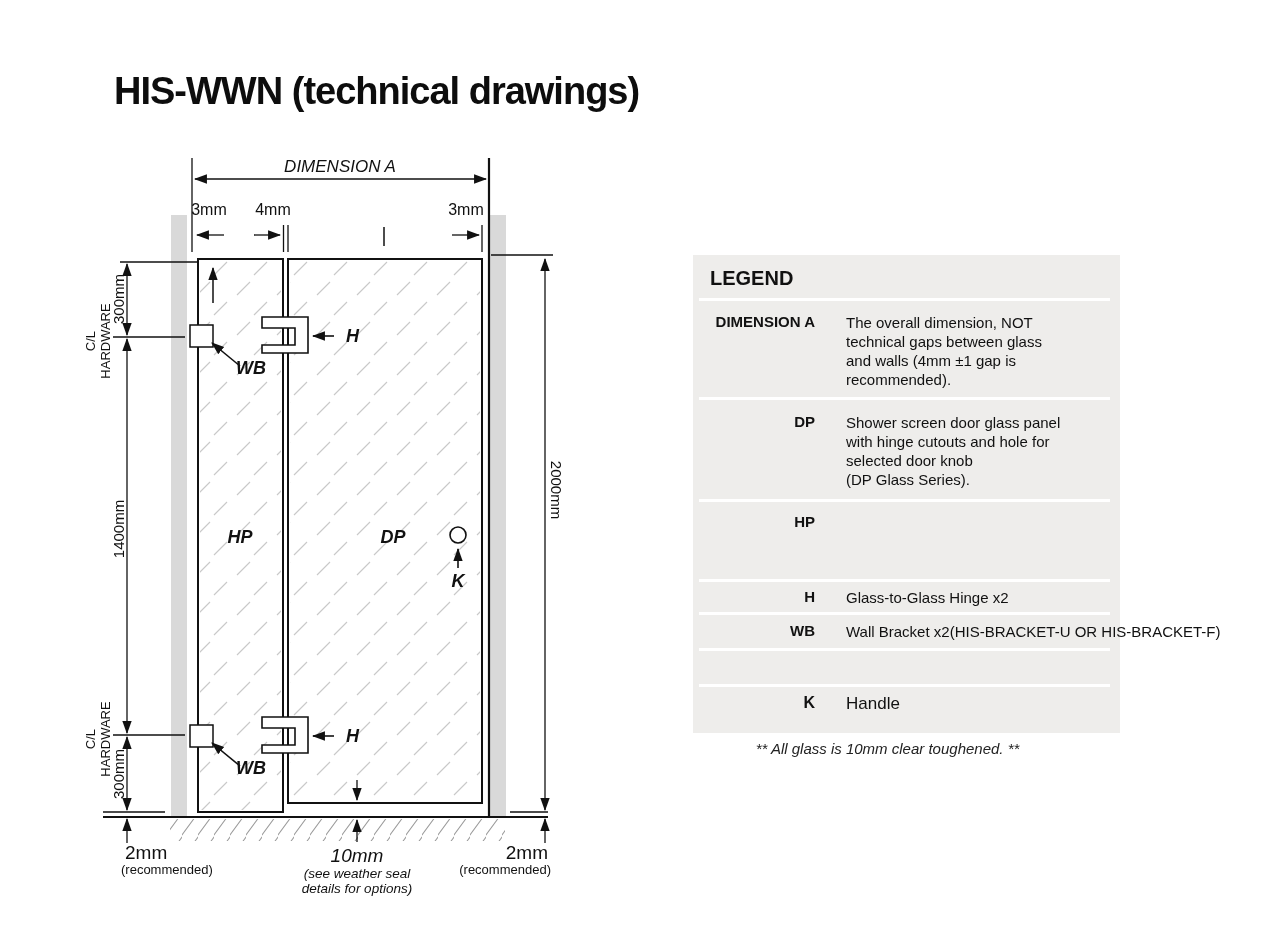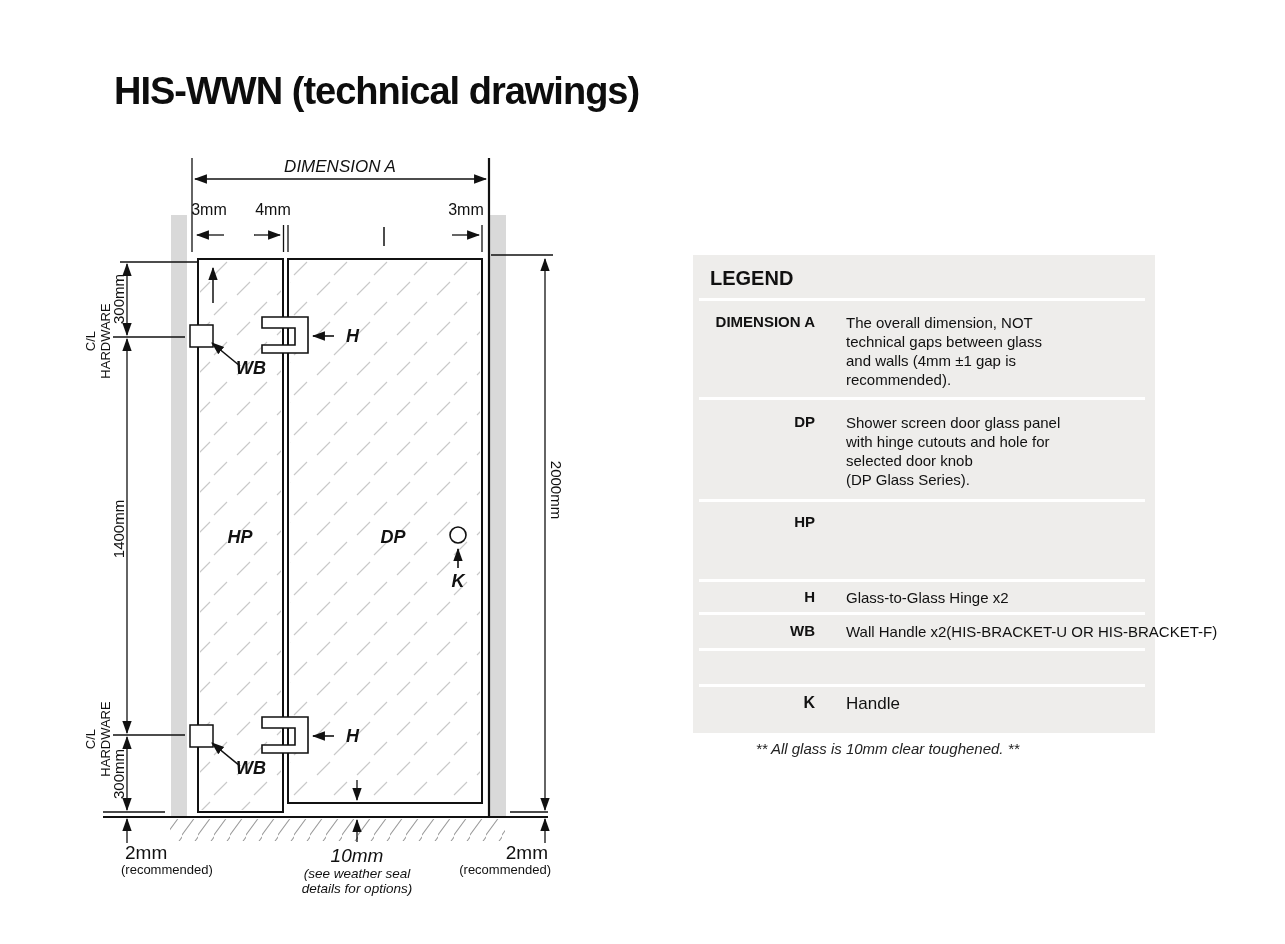--- a/index.html
+++ b/index.html
@@ -1,20 +1,20 @@
 <!DOCTYPE html>
 <html><head>
 <meta charset="utf-8">
 <style>
   html,body{margin:0;padding:0;background:#fff;}
   body{width:1285px;height:944px;position:relative;font-family:"Liberation Sans",sans-serif;color:#111;overflow:hidden;}
   .abs{position:absolute;}
   #title{left:78px;top:70px;font-size:38px;font-weight:bold;letter-spacing:-1px;color:#0d0d0d;margin-left:36px;}
   
-  #legend{left:693px;top:255px;width:462px;background:#eeedeb;}
+  #legend{left:693px;top:255px;width:427px;background:#eeedeb;}
   #legend .hdr{height:43px;padding:12px 0 0 17px;box-sizing:border-box;font-size:20px;font-weight:bold;}
   #legend .sep{height:3px;background:#ffffff;margin:0 10px 0 6px;}
   .lrow{display:flex;box-sizing:border-box;}
   .lrow .term{width:122px;text-align:right;font-weight:bold;font-size:15px;flex:0 0 122px;}
   .lrow .desc{margin-left:31px;font-size:15px;line-height:19px;white-space:nowrap;}
   .r-dima{height:96px;padding-top:12px;}
   .r-dp{height:99px;padding-top:13px;}
   .r-hp{height:77px;padding-top:11px;}
   .r-h{height:30px;padding-top:6px;}
   .r-wb{height:33px;padding-top:7px;}
@@ -186,21 +186,21 @@
     <div class="term">H</div>
     <div class="desc">
       <div>Glass-to-Glass Hinge x2</div>
     </div>
   </div>
   <div class="sep"></div>
 
   <div class="lrow r-wb">
     <div class="term">WB</div>
     <div class="desc">
-      <div>Wall Handle x2(HIS-BRACKET-U OR HIS-BRACKET-F)</div>
+      <div>Wall Bracket x2(HIS-BRACKET-U OR HIS-BRACKET-F)</div>
     </div>
   </div>
   <div class="sep"></div>
 
   <div class="lrow r-empty"></div>
   <div class="sep"></div>
 
   <div class="lrow r-k">
     <div class="term">K</div>
     <div class="desc">

